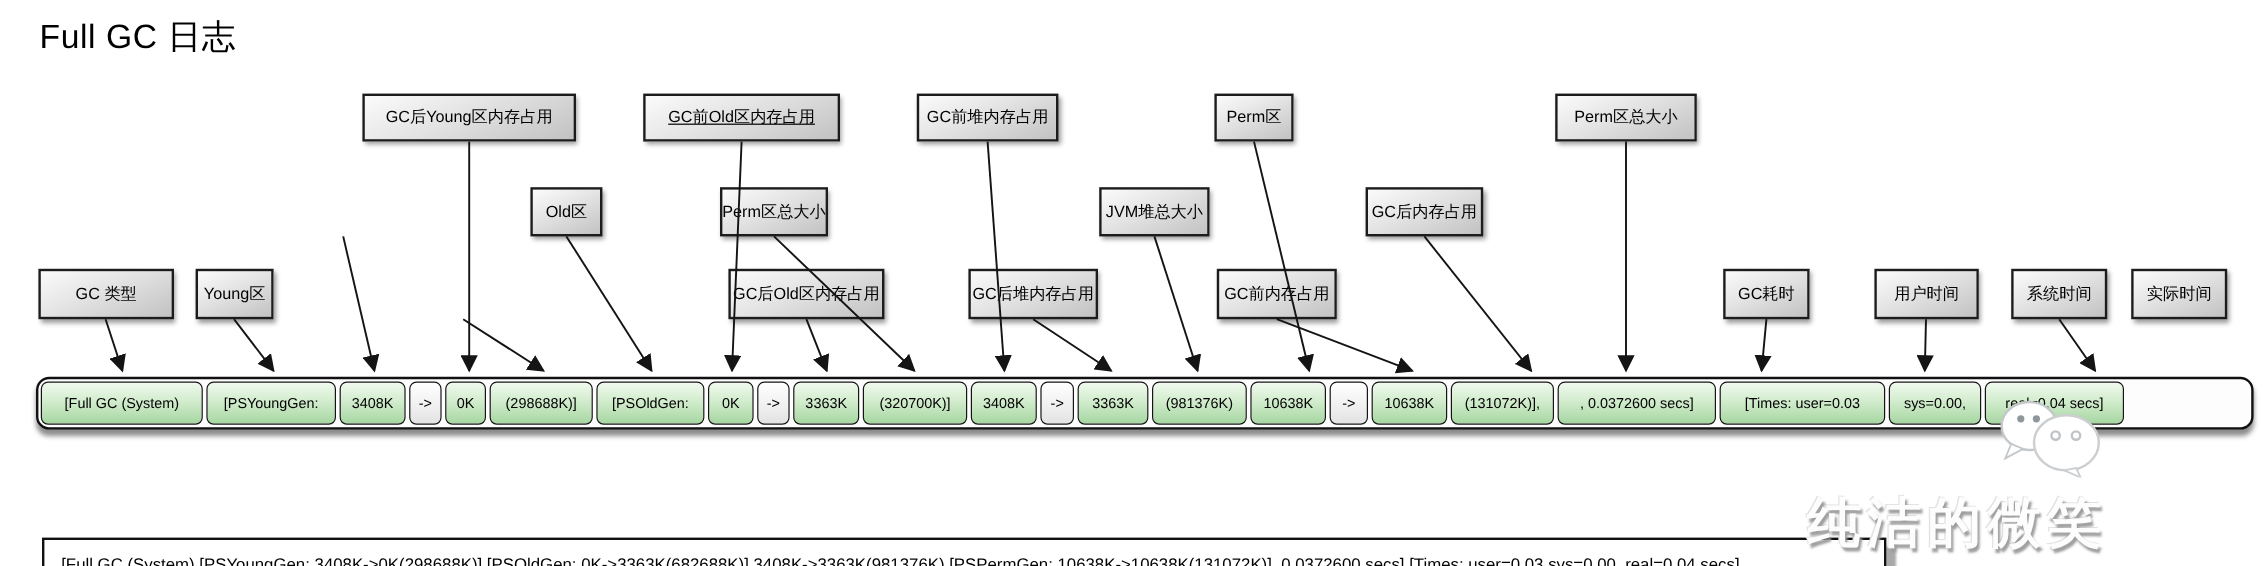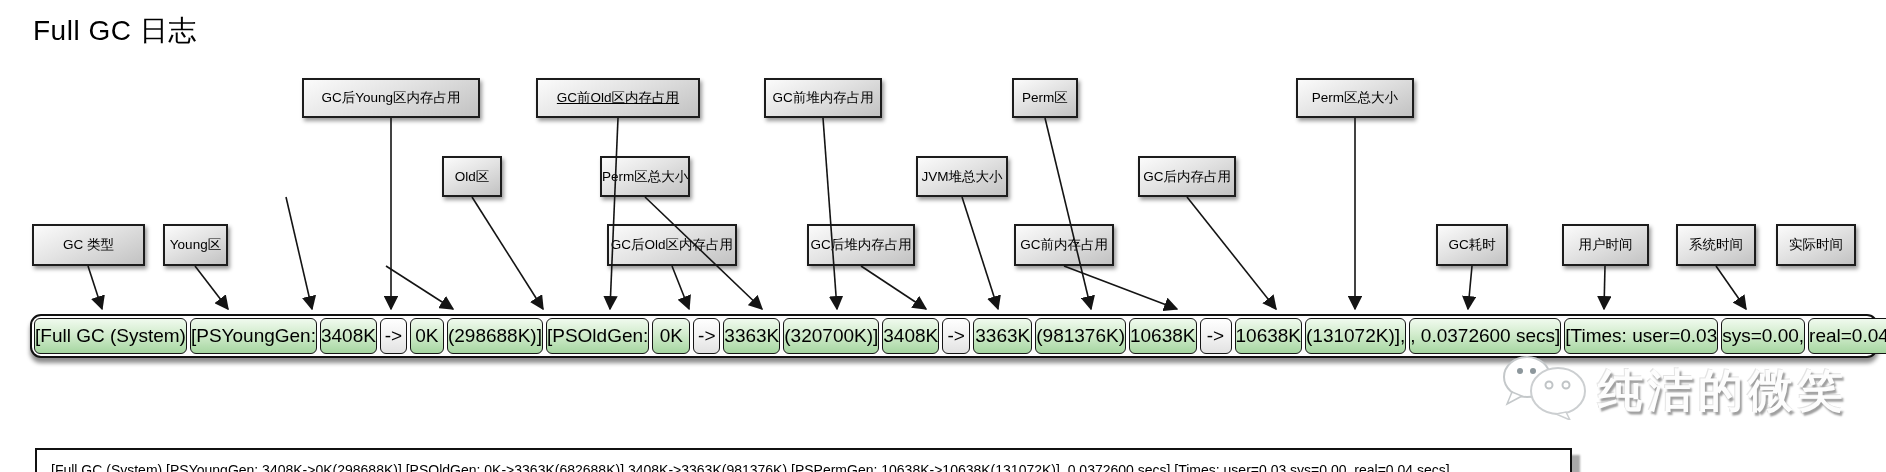--- a/index.html
+++ b/index.html
@@ -18,33 +18,33 @@
   
   #arrows { position:absolute; left:0; top:0; pointer-events:none; }
   #arrows line { stroke:#141414; stroke-width:1.6; }
 
   
   .strip { position:absolute; left:30px; top:314px; width:1848px; height:44px;
     display:flex; align-items:stretch; gap:3px; padding:2px;
     background:#fdfdfd; border:2px solid #111; border-radius:11px;
     box-shadow:0 5px 4px rgba(0,0,0,0.45); }
   .seg { display:flex; align-items:center; justify-content:center;
-    font-size:19px; color:#000; white-space:nowrap;
+    font-size:12px; color:#000; white-space:nowrap;
     border:1.5px solid #151515; border-radius:6px; }
   .seg.green { background:linear-gradient(#f0faee 0%,#d2eccd 45%,#a6d6a1 100%); }
   .seg.white { background:linear-gradient(#ffffff 0%,#efefef 60%,#e2e2e2 100%); }
 
   
   .logbox { position:absolute; left:35px; top:417px; width:1537px; height:44px;
     background:#fff; border:2px solid #111; box-shadow:8px 7px 2px #a9a9a9;
     display:flex; align-items:center; padding-left:14px;
     font-size:14px; color:#000; white-space:nowrap; overflow:hidden;margin-top:31px; }
 
   
-  .watermark { position:absolute; left:1500px; top:353px; display:flex; align-items:center; }
+  .watermark { position:absolute; left:1500px; top:332px; display:flex; align-items:flex-end;flex-direction:column; }
   .wm-text { font-size:45px; font-weight:bold; letter-spacing:5px; color:#fdfdfd;
     text-shadow:2px 3px 2px #9e9e9e, -1px -1px 0 #e3e3e3; margin-left:6px; margin-top:8px; }
 </style>
 </head>
 <body>
 
 <div id="stage">
 
   <div class="page-title">Full GC 日志</div>
 

